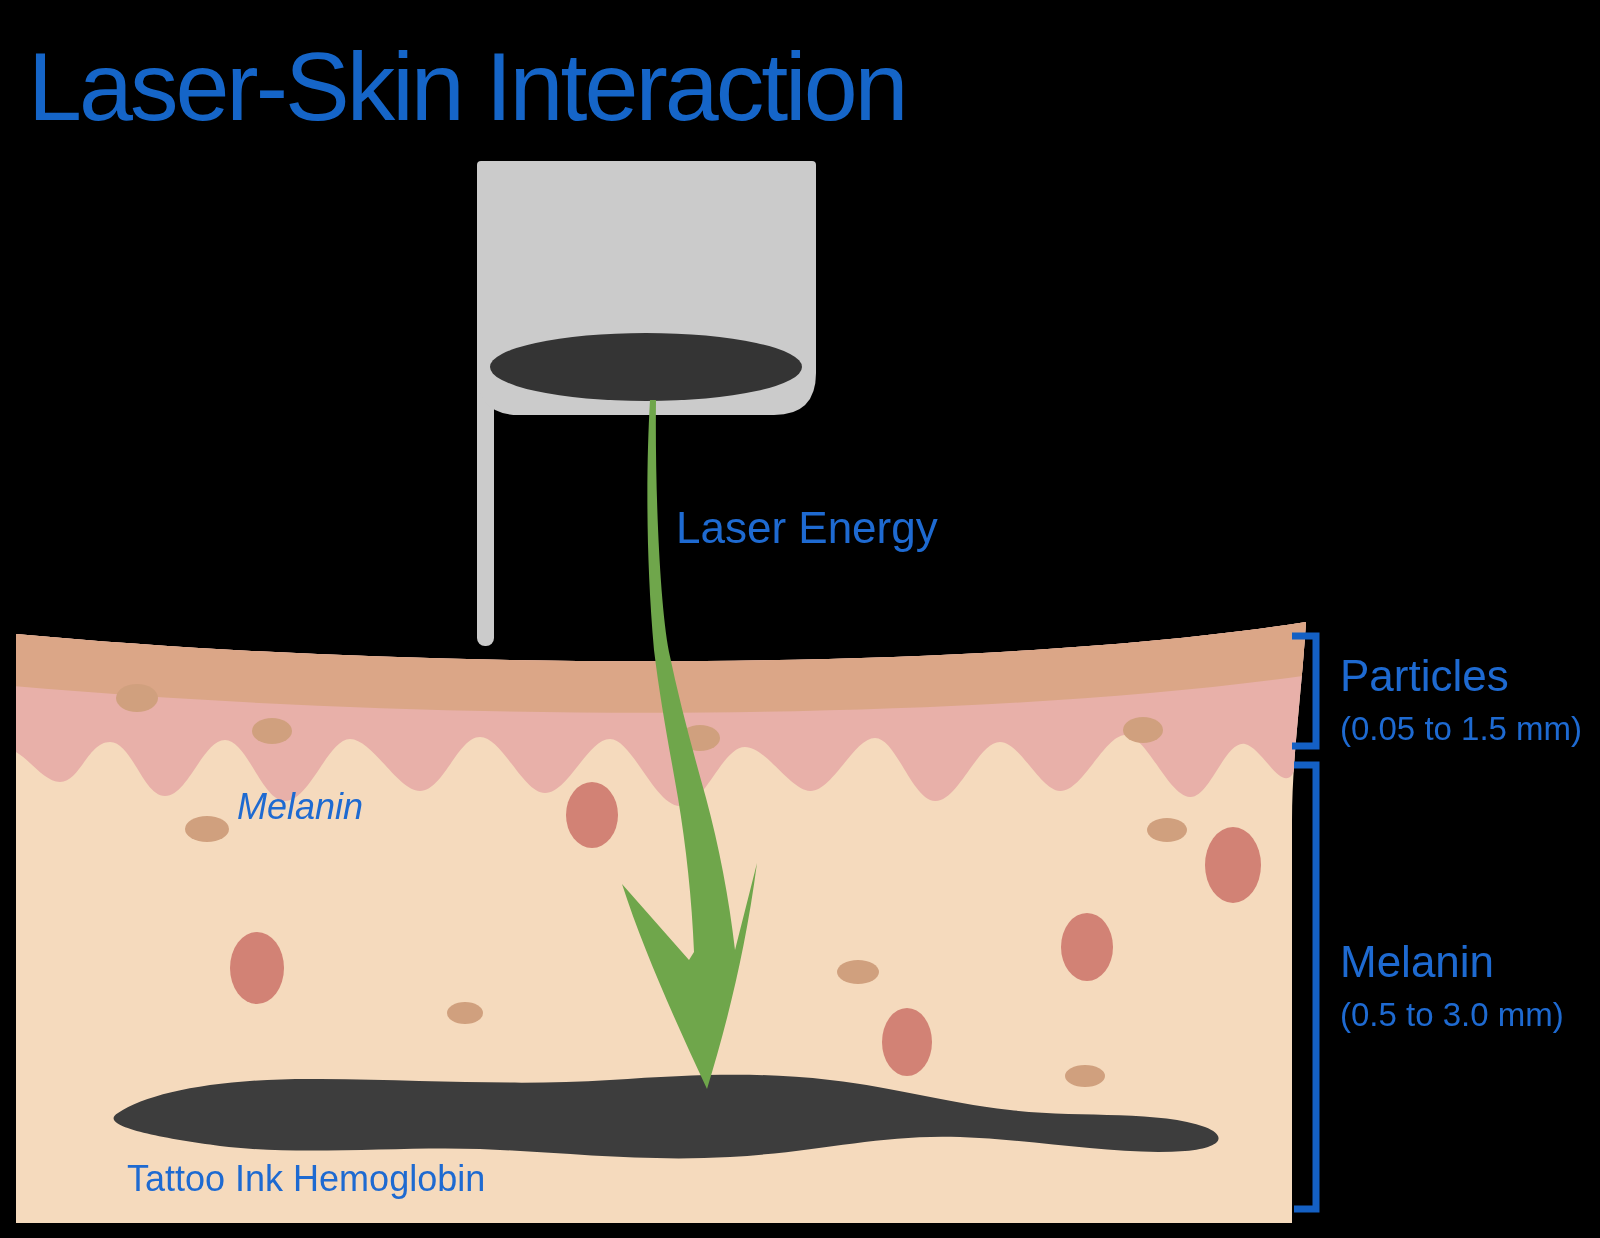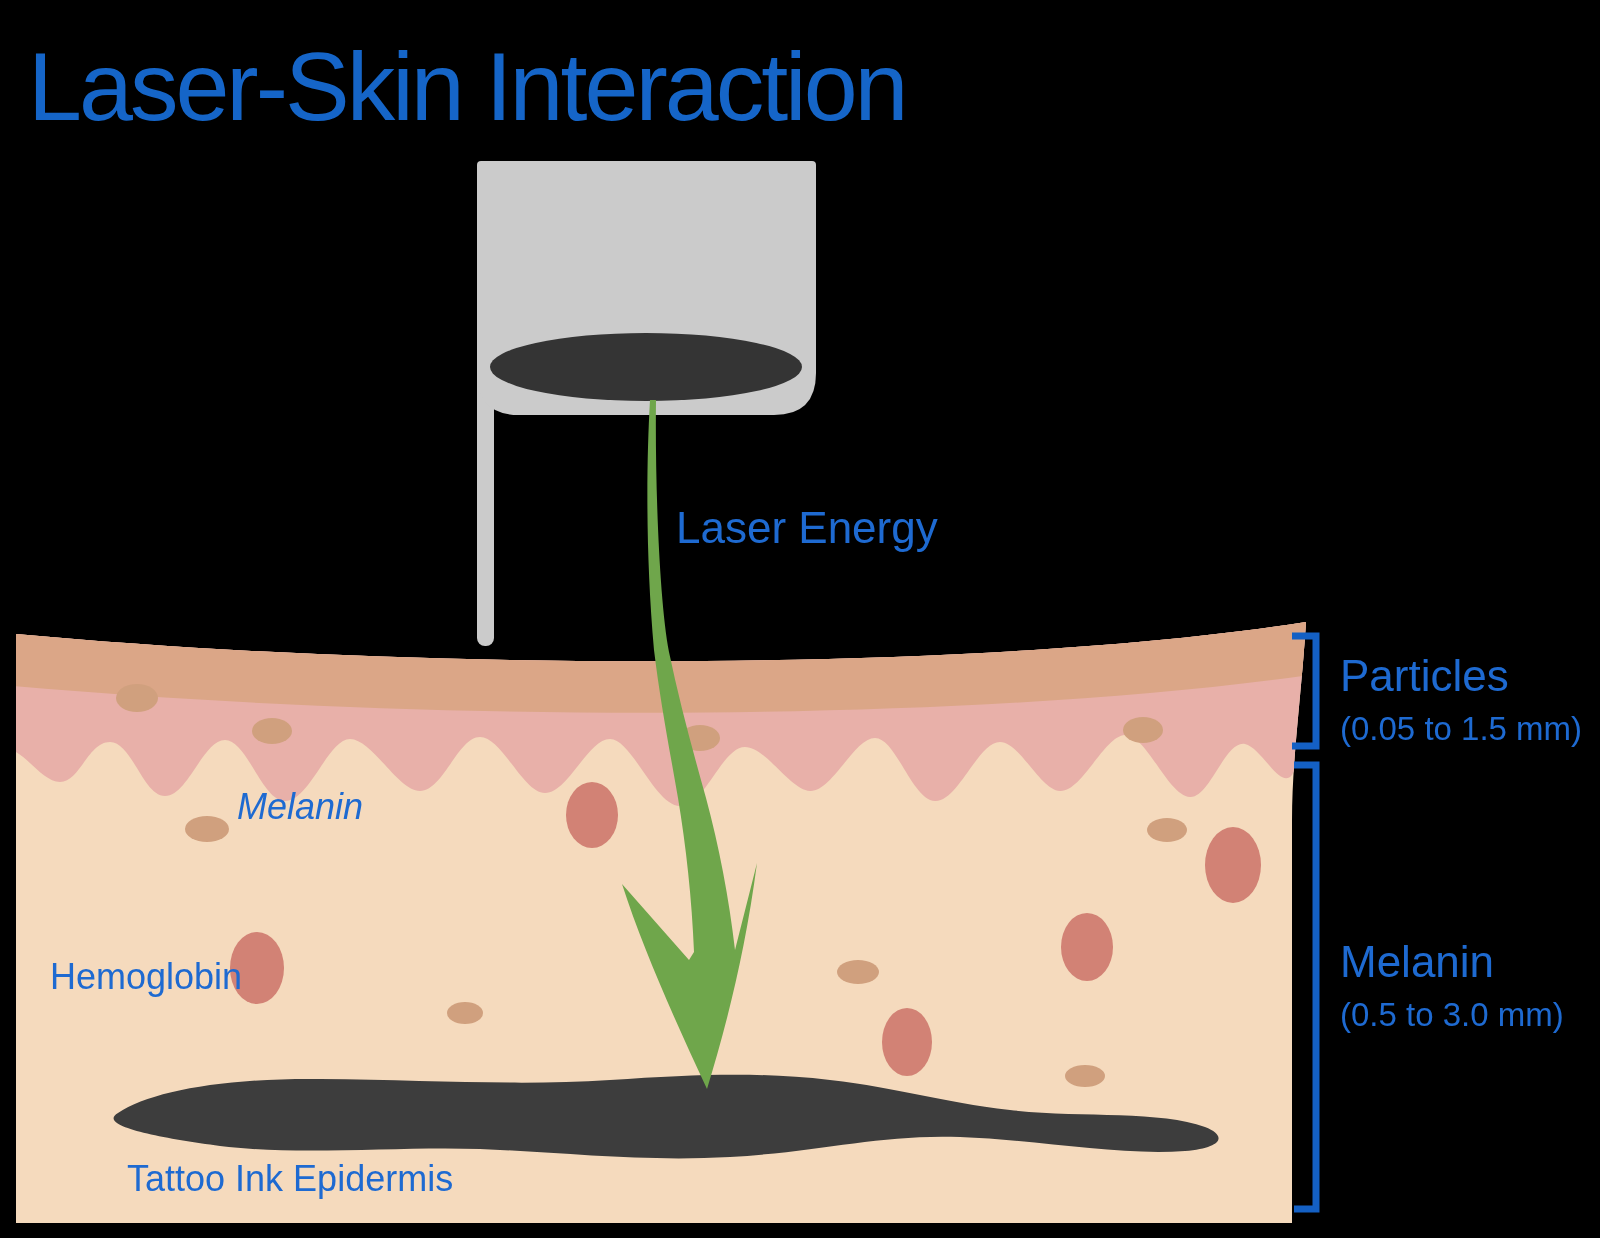--- a/index.html
+++ b/index.html
@@ -180,17 +180,16 @@
     <div class="layer-range">(0.05 to 1.5 mm)</div>
   </div>
 
   <div class="txt layer-label dermis-label">
     <div class="layer-name">Melanin</div>
     <div class="layer-range">(0.5 to 3.0 mm)</div>
   </div>
 
   <div class="txt small-label melanin-label">Melanin</div>
 
-  <div class="txt small-label hemoglobin-label">Hemoglobin</div>
 
-  <div class="txt small-label tattoo-label">Tattoo Ink Epidermis</div>
+  <div class="txt small-label tattoo-label">Tattoo Ink Hemoglobin</div>
 
 </div>
 
 </body></html>

